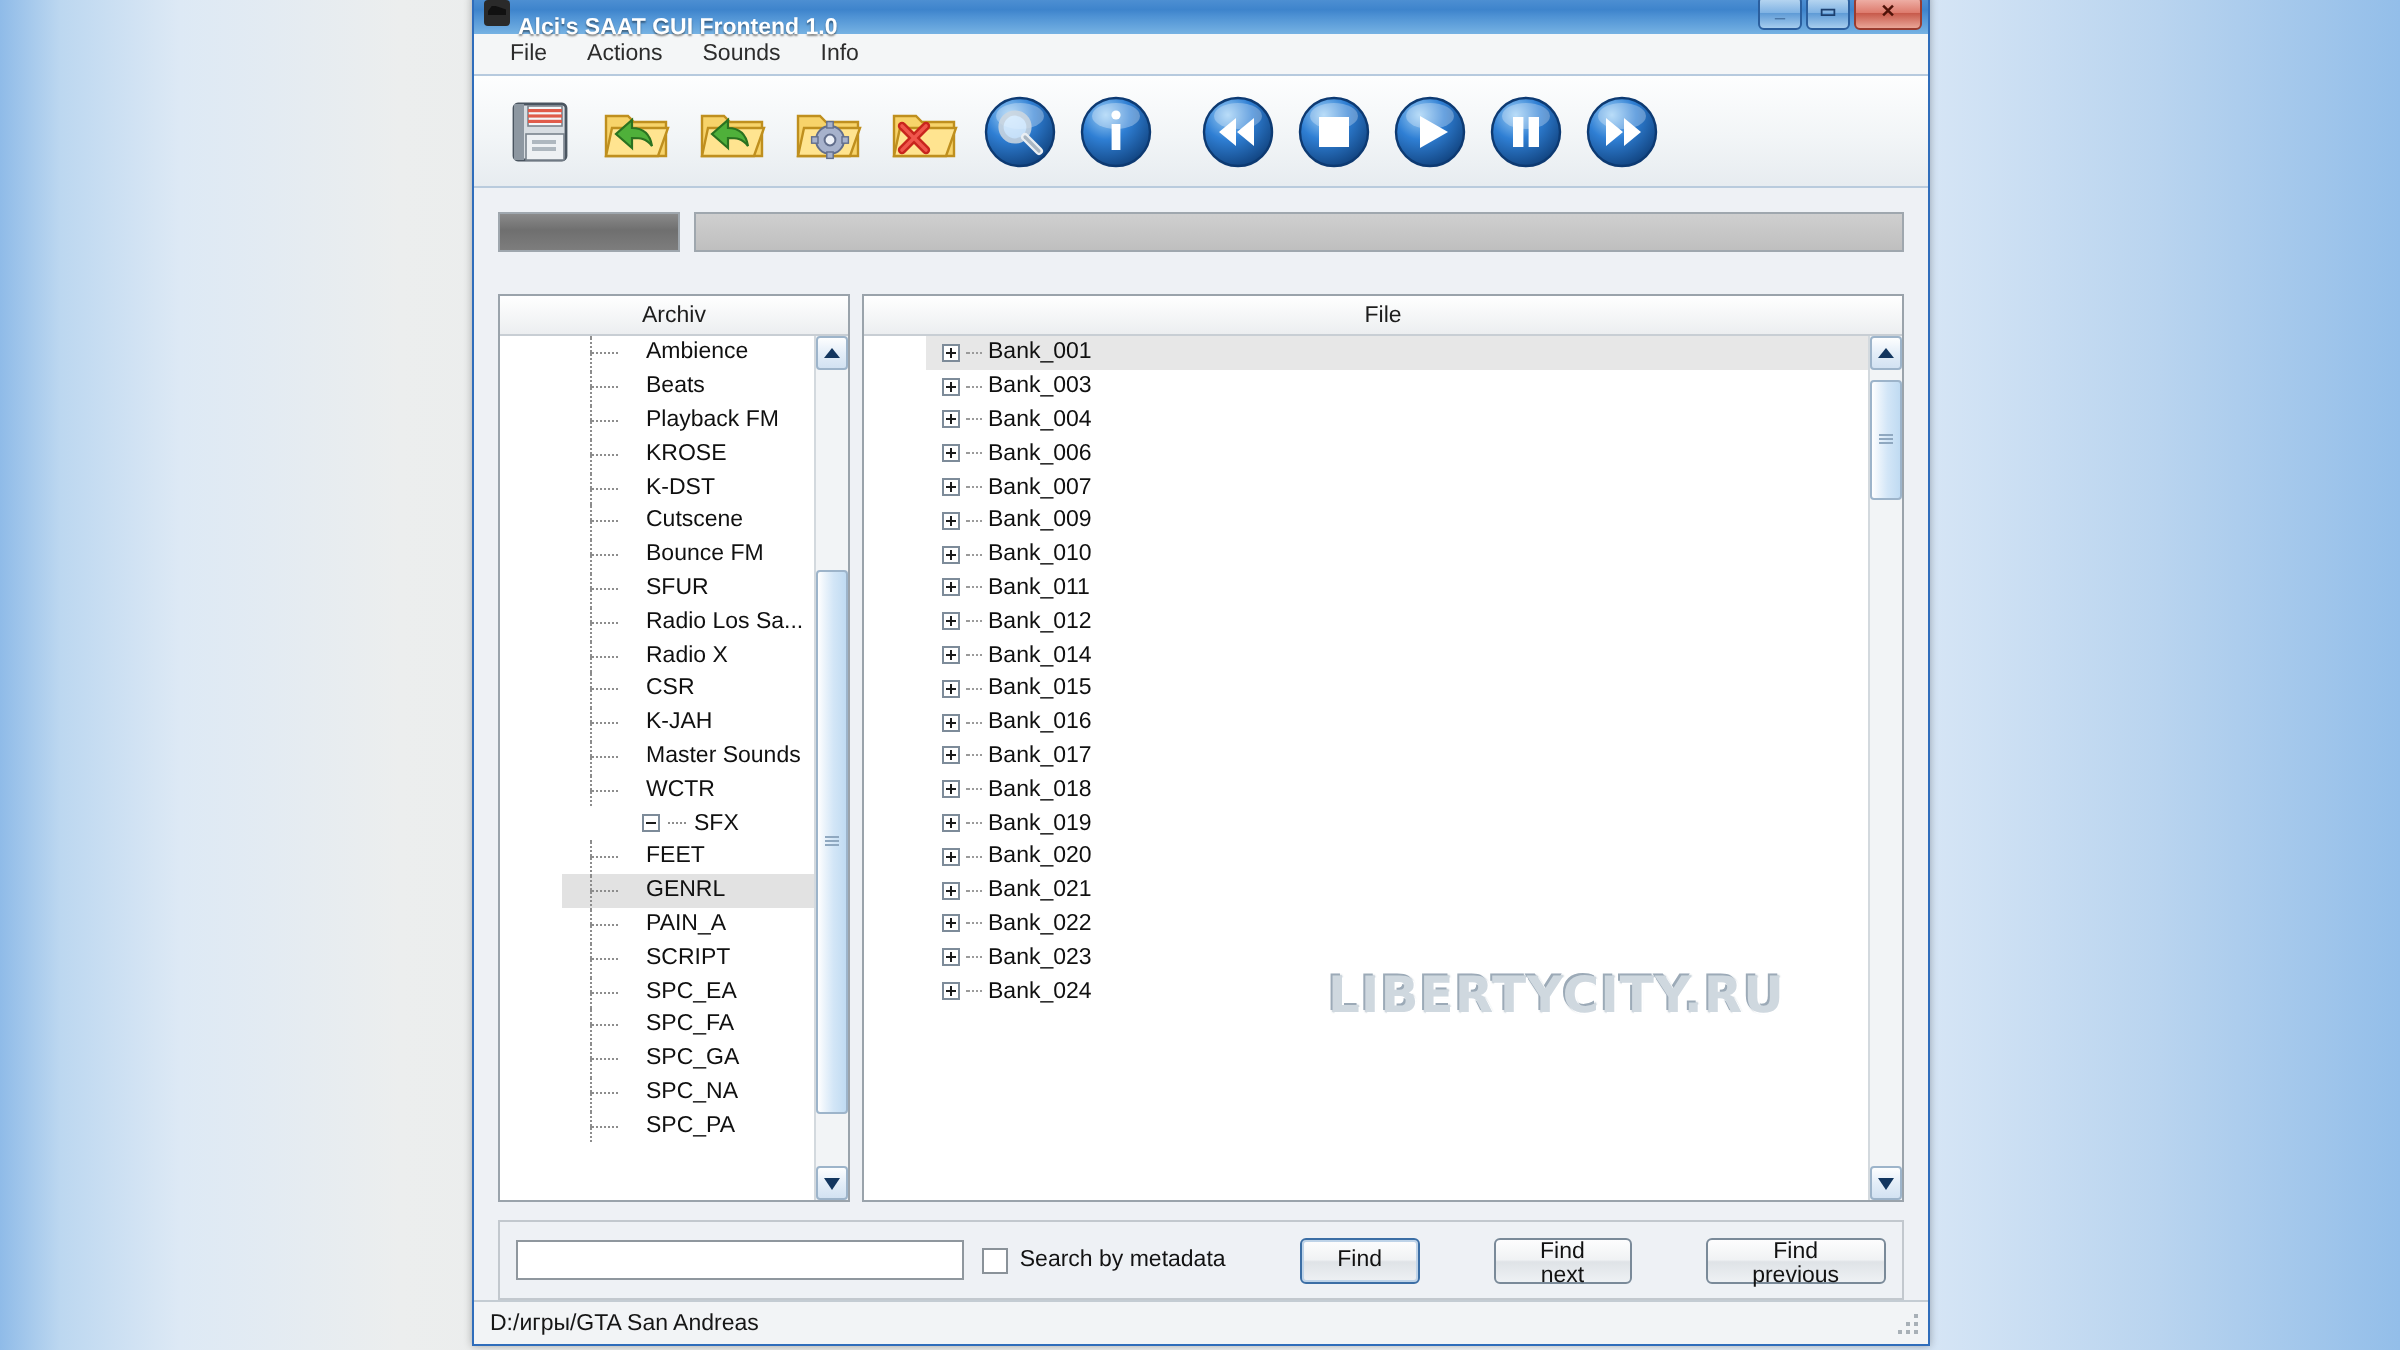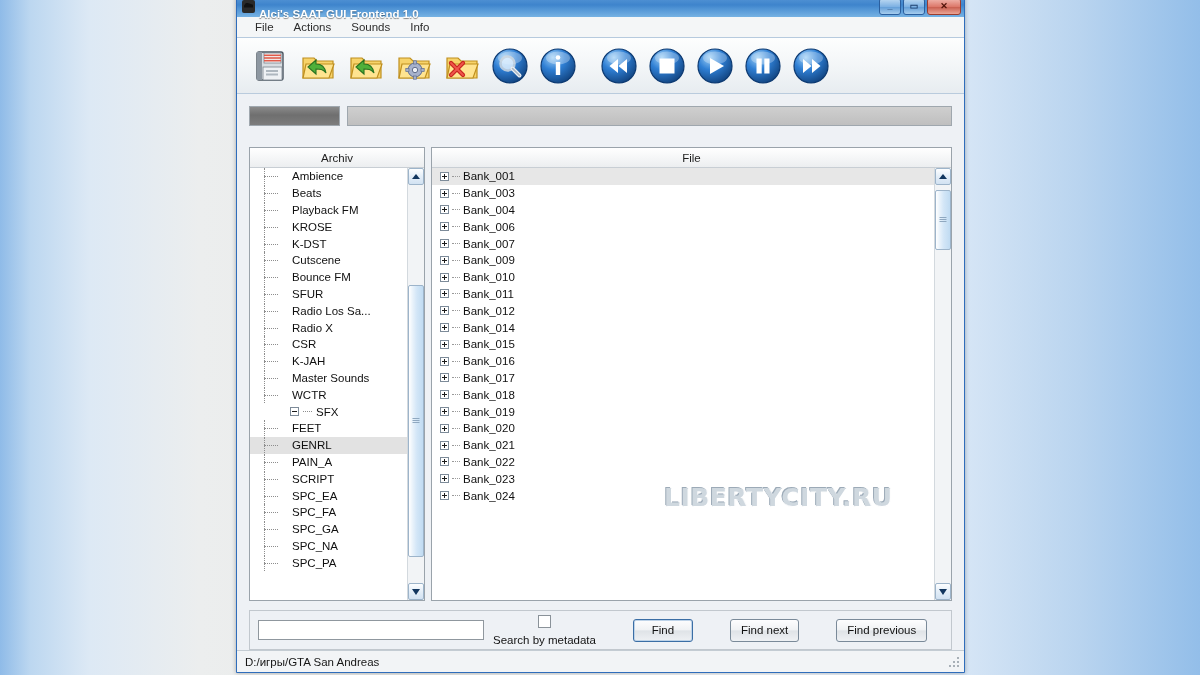--- a/index.html
+++ b/index.html
@@ -141,21 +141,21 @@
     flex: 0 0 20px; height: 20px;
     background: linear-gradient(to bottom, #ffffff 0%, #f6f7f8 48%, #eceef0 100%);
     border-bottom: 1px solid #c8ced4;
     font-size: 11.5px; color: #1d1d1d;
     display: flex; align-items: center; justify-content: center;
   }
   .pane-body {
     flex: 1 1 auto; position: relative; overflow: hidden;
     background: #fff;
   }
-  .rows { position: absolute; inset: 0 17px 0 0; overflow: hidden; }
+  .rows { position: absolute; inset: 0 17px 0 0; overflow: hidden; margin-left: 31px; }
   
   .trow {
     height: 16.8px; display: flex; align-items: center;
     font-size: 11.5px; color: #101010;
     padding-left: 10px; white-space: nowrap;
   }
   .trow.sel { background: #e2e2e2; }
   .tguide {
     display: inline-block; width: 26px; flex: 0 0 26px;
     height: 16px; position: relative;
@@ -258,21 +258,21 @@
     display: flex; align-items: center;
     padding: 0 8px; gap: 9px;
   }
   .sinput {
     width: 226px; height: 20px;
     border: 1px solid #8f979e;
     background: #fff; font-size: 11.5px;
     padding: 0 4px; outline: none;
     font-family: "Liberation Sans", sans-serif;
   }
-  .chk-wrap { display: flex; align-items: center; gap: 6px; flex-direction: column; }
+  .chk-wrap { display: flex; align-items: center; gap: 6px; }
   .chk {
     width: 13px; height: 13px;
     border: 1px solid #8a9299; background: #fff;
   }
   .chk-label { font-size: 11.5px; color: #131313; white-space: nowrap; }
   .btn {
     height: 23px; min-width: 60px;
     padding: 0 10px;
     border: 1px solid #7a8a99; border-radius: 3px;
     background: linear-gradient(to bottom, #fdfdfe 0%, #f0f2f4 47%, #dfe3e7 52%, #eef1f4 100%);

